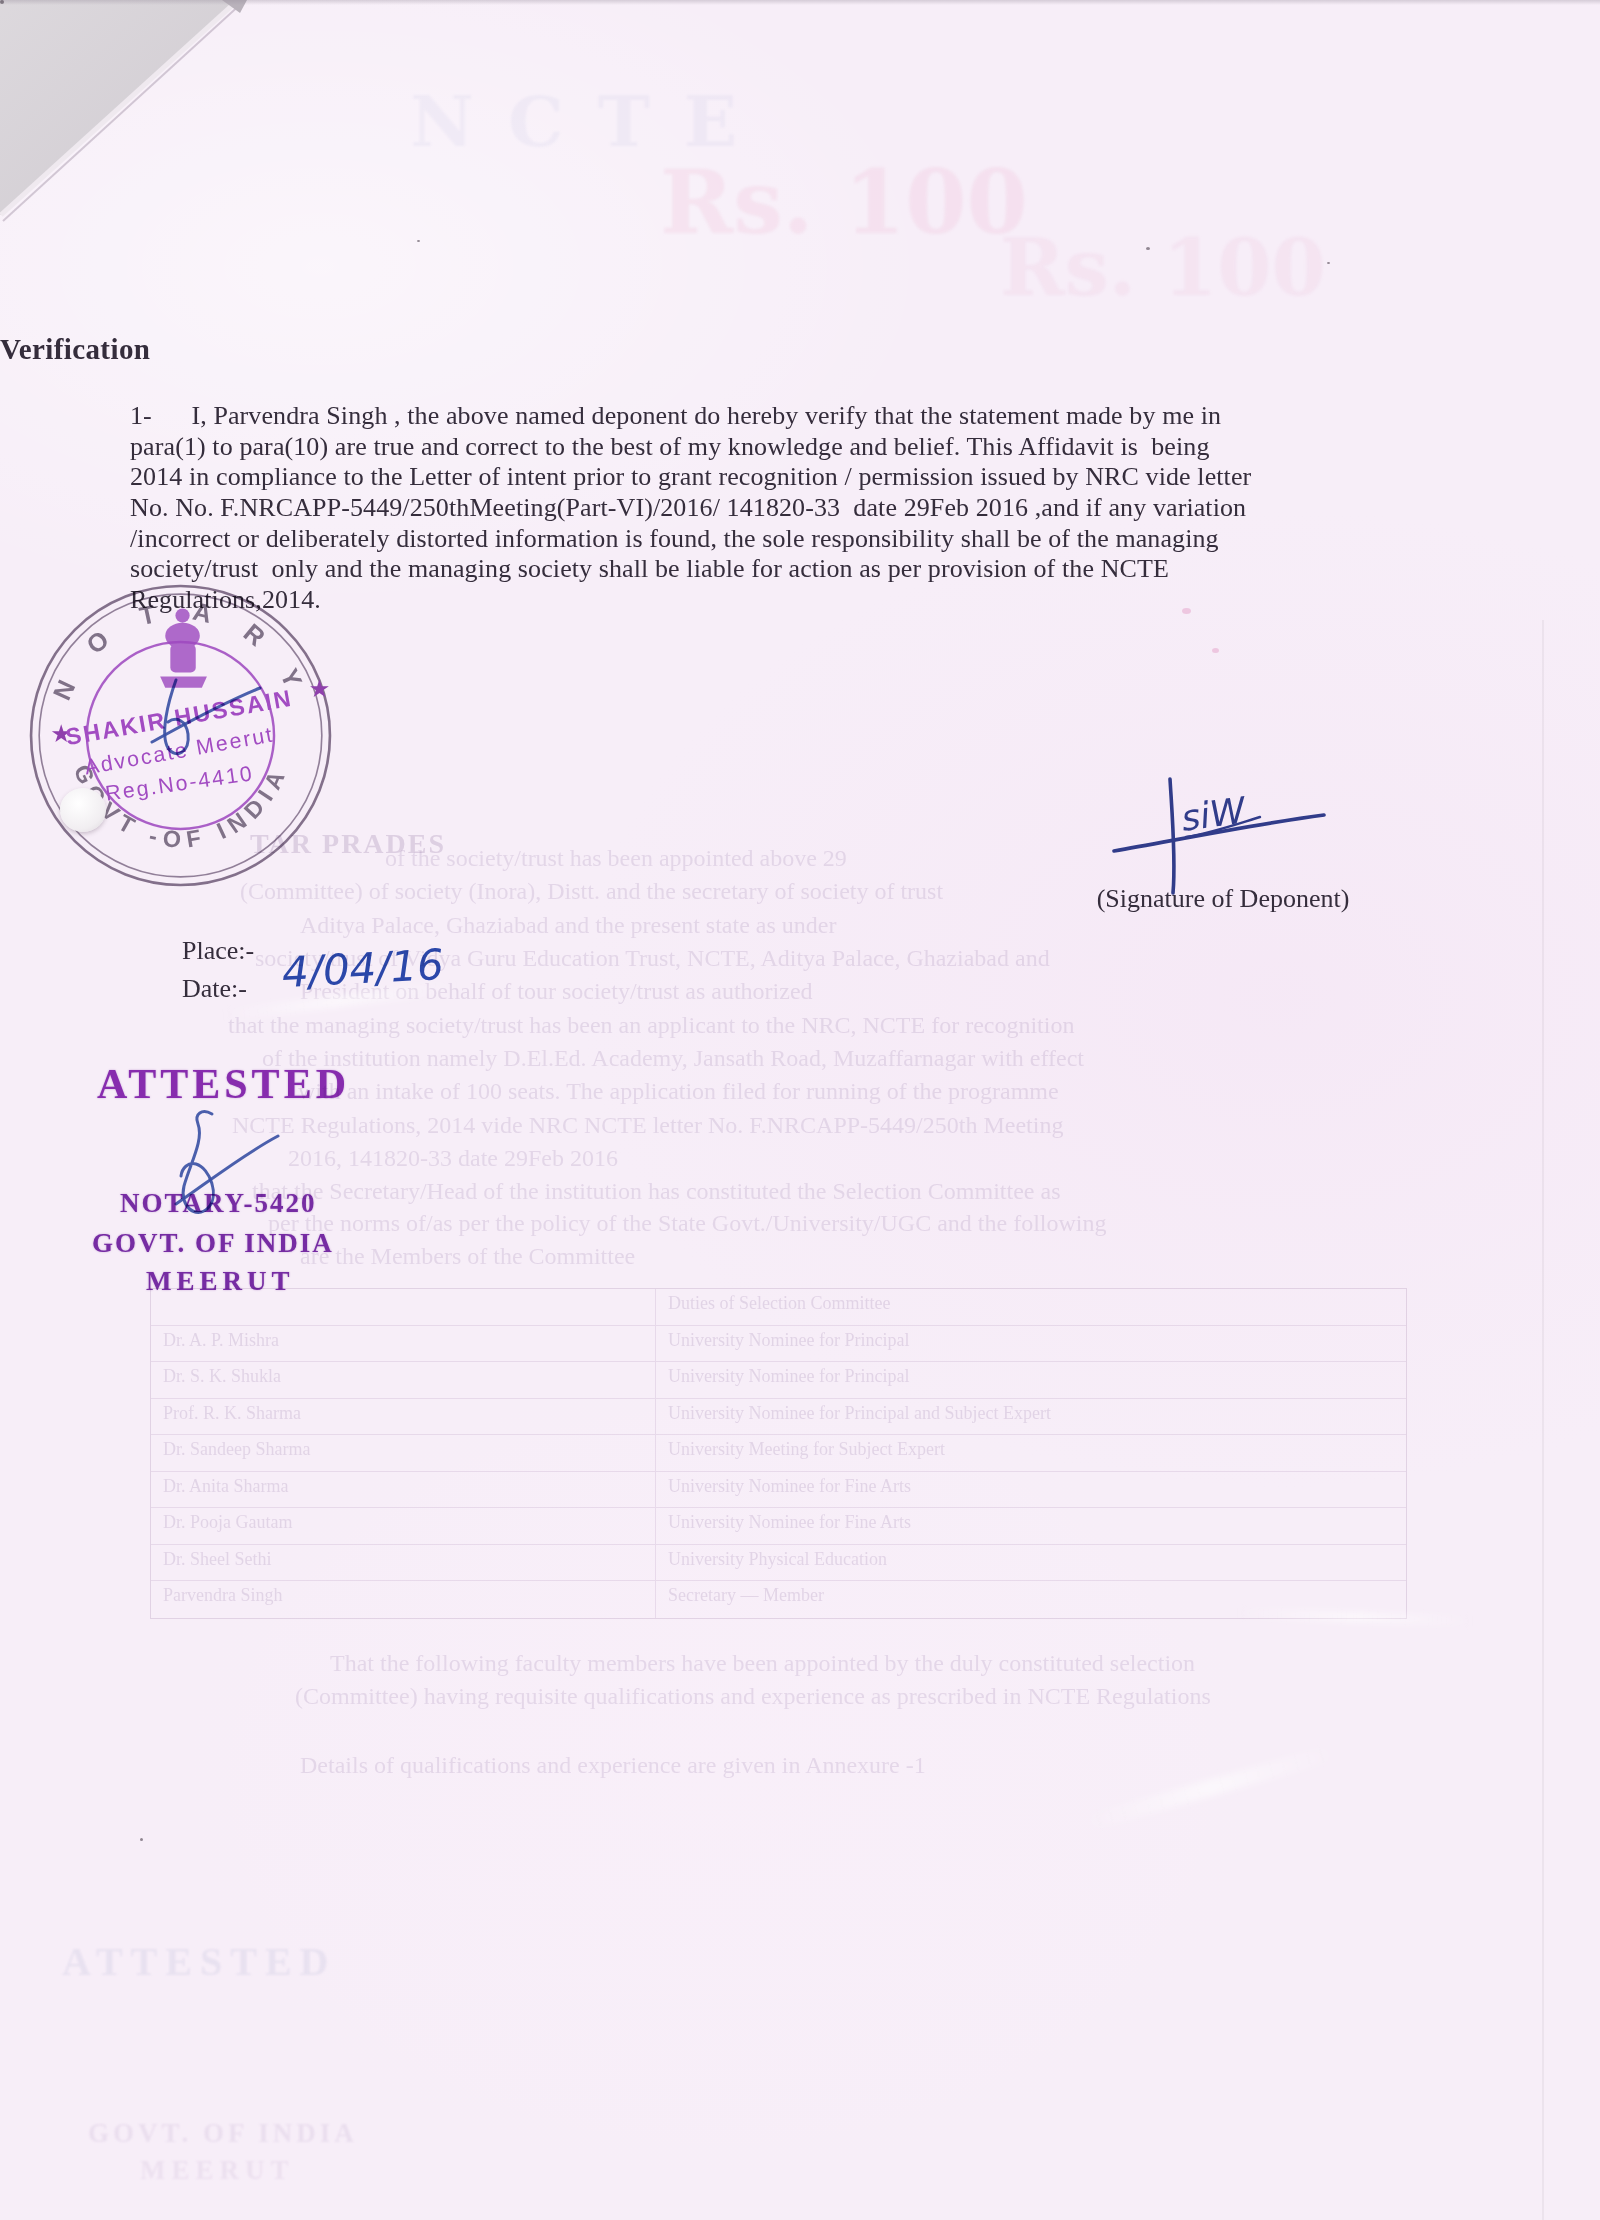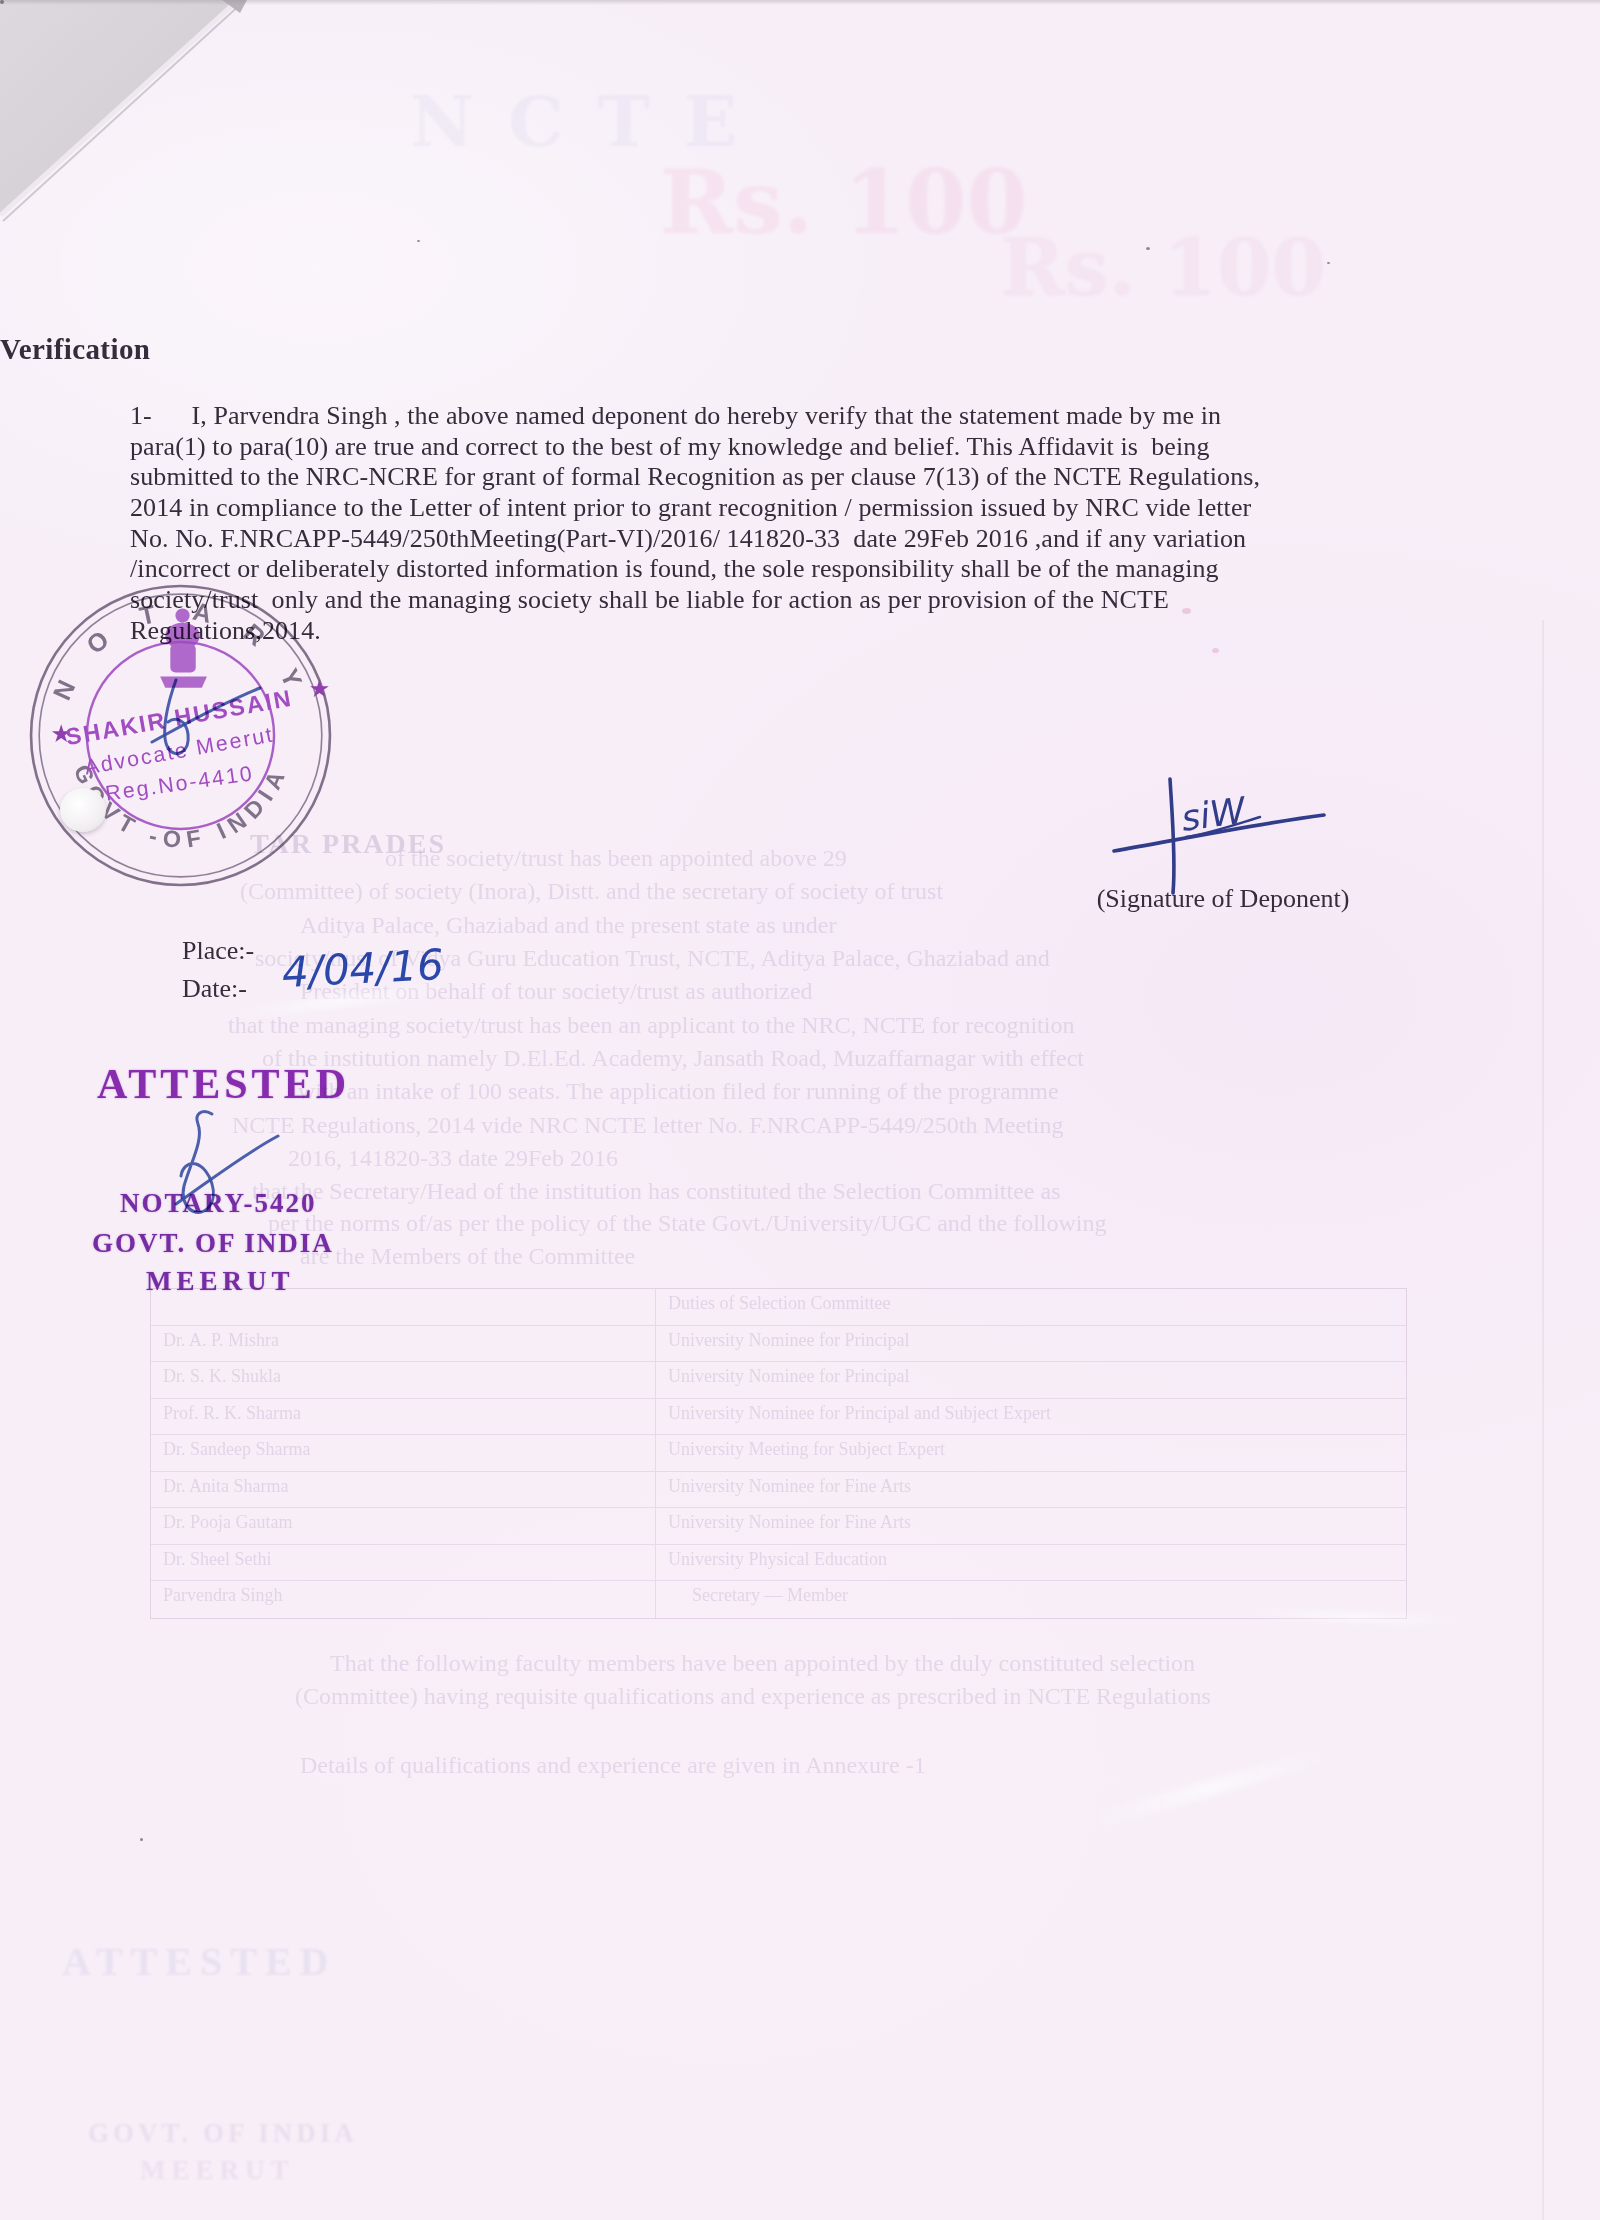--- a/index.html
+++ b/index.html
@@ -13,21 +13,21 @@
   .abs{position:absolute;}
   .doc-text{font-family:"Liberation Serif",serif;color:#352d3c;}
   .para-line{white-space:pre;font-size:26px;line-height:30.7px;height:30.7px;letter-spacing:.1px;}
   .title{font-size:29px;font-weight:700;letter-spacing:.4px;}
   .caption{font-size:26px;}
   .ghost{font-family:"Liberation Serif",serif;color:rgba(125,95,148,.16);filter:blur(.6px);
     font-size:24px;white-space:pre;}
   .ghost-head{font-weight:700;font-size:28px;color:rgba(130,100,150,.22);letter-spacing:2px;}
   .gtable{border:1px solid rgba(150,115,160,.22);}
   .grow{display:flex;height:36.5px;border-bottom:1px solid rgba(150,115,160,.16);box-sizing:border-box;}
-  .grow:last-child{border-bottom:none;gap:24px;}
+  .grow:last-child{border-bottom:none;}
   .gcell-l{width:505px;padding:4px 12px;border-right:1px solid rgba(150,115,160,.16);
     box-sizing:border-box;overflow:hidden;}
   .gcell-r{flex:1;padding:4px 12px;box-sizing:border-box;overflow:hidden;}
   .gcell-l,.gcell-r{font-size:18px;color:rgba(125,95,148,.18);filter:blur(.6px);white-space:pre;}
   .stamp-purple{font-family:"Liberation Serif",serif;font-weight:700;color:#7e2da8;
     text-shadow:0 0 2px rgba(126,45,168,.4);mix-blend-mode:multiply;}
   .attested{font-size:42px;letter-spacing:4px;color:#8b2fb3;}
   .nblock{font-size:27px;letter-spacing:2px;color:#7a2fa8;}
   .handwriting{font-family:"DejaVu Sans",sans-serif;font-style:oblique;color:#2c4cae;
     font-size:42px;transform:rotate(-3deg);mix-blend-mode:multiply;}
@@ -107,21 +107,20 @@
 
   <div class="abs" style="left:62px;top:1938px;font-size:40px;letter-spacing:8px;font-weight:700;color:rgba(110,120,180,.10);filter:blur(1px);font-family:'Liberation Serif',serif;">ATTESTED</div>
   <div class="abs" style="left:88px;top:2118px;font-size:27px;letter-spacing:4px;font-weight:700;color:rgba(130,90,160,.10);filter:blur(1px);font-family:'Liberation Serif',serif;">GOVT. OF INDIA</div>
   <div class="abs" style="left:140px;top:2155px;font-size:27px;letter-spacing:6px;font-weight:700;color:rgba(130,90,160,.09);filter:blur(1px);font-family:'Liberation Serif',serif;">MEERUT</div>
 
   <div class="abs doc-text title" style="left:0;top:333px;width:1496px;text-align:left;">Verification</div>
 
   <div class="abs" style="left:130px;top:401px;width:1320px;">
     <div class="doc-text para-line">1-      I, Parvendra Singh , the above named deponent do hereby verify that the statement made by me in</div>
     <div class="doc-text para-line">para(1) to para(10) are true and correct to the best of my knowledge and belief. This Affidavit is  being</div>
-    <div class="doc-text para-line">submitted to the NRC-NCRE for grant of formal Recognition as per clause 7(13) of the NCTE Regulations,</div>
     <div class="doc-text para-line">2014 in compliance to the Letter of intent prior to grant recognition / permission issued by NRC vide letter</div>
     <div class="doc-text para-line">No. No. F.NRCAPP-5449/250thMeeting(Part-VI)/2016/ 141820-33  date 29Feb 2016 ,and if any variation</div>
     <div class="doc-text para-line">/incorrect or deliberately distorted information is found, the sole responsibility shall be of the managing</div>
     <div class="doc-text para-line">society/trust  only and the managing society shall be liable for action as per provision of the NCTE</div>
     <div class="doc-text para-line">Regulations,2014.</div>
   </div>
 
   <div class="abs doc-text caption" style="left:1078px;top:884px;width:290px;text-align:center;">(Signature of Deponent)</div>
 
   <div class="abs doc-text caption" style="left:182px;top:936px;">Place:-</div>

